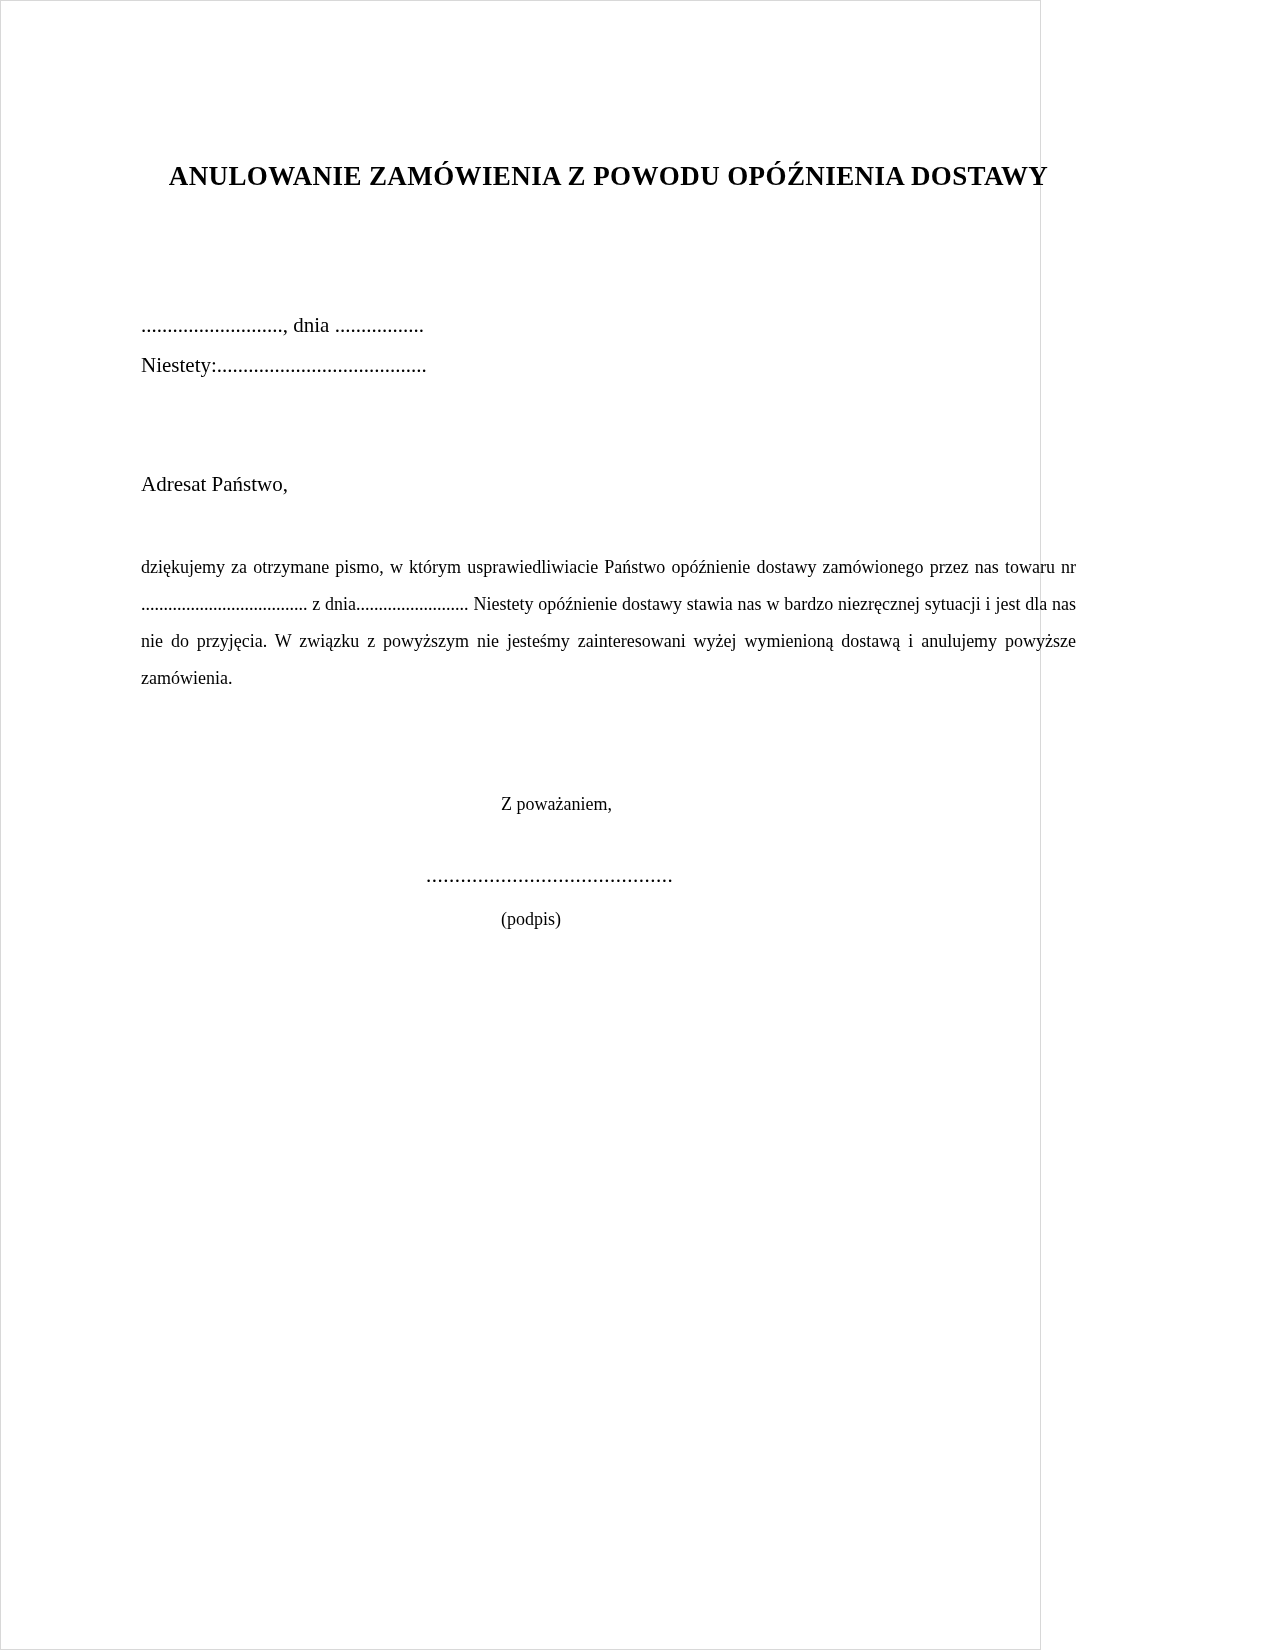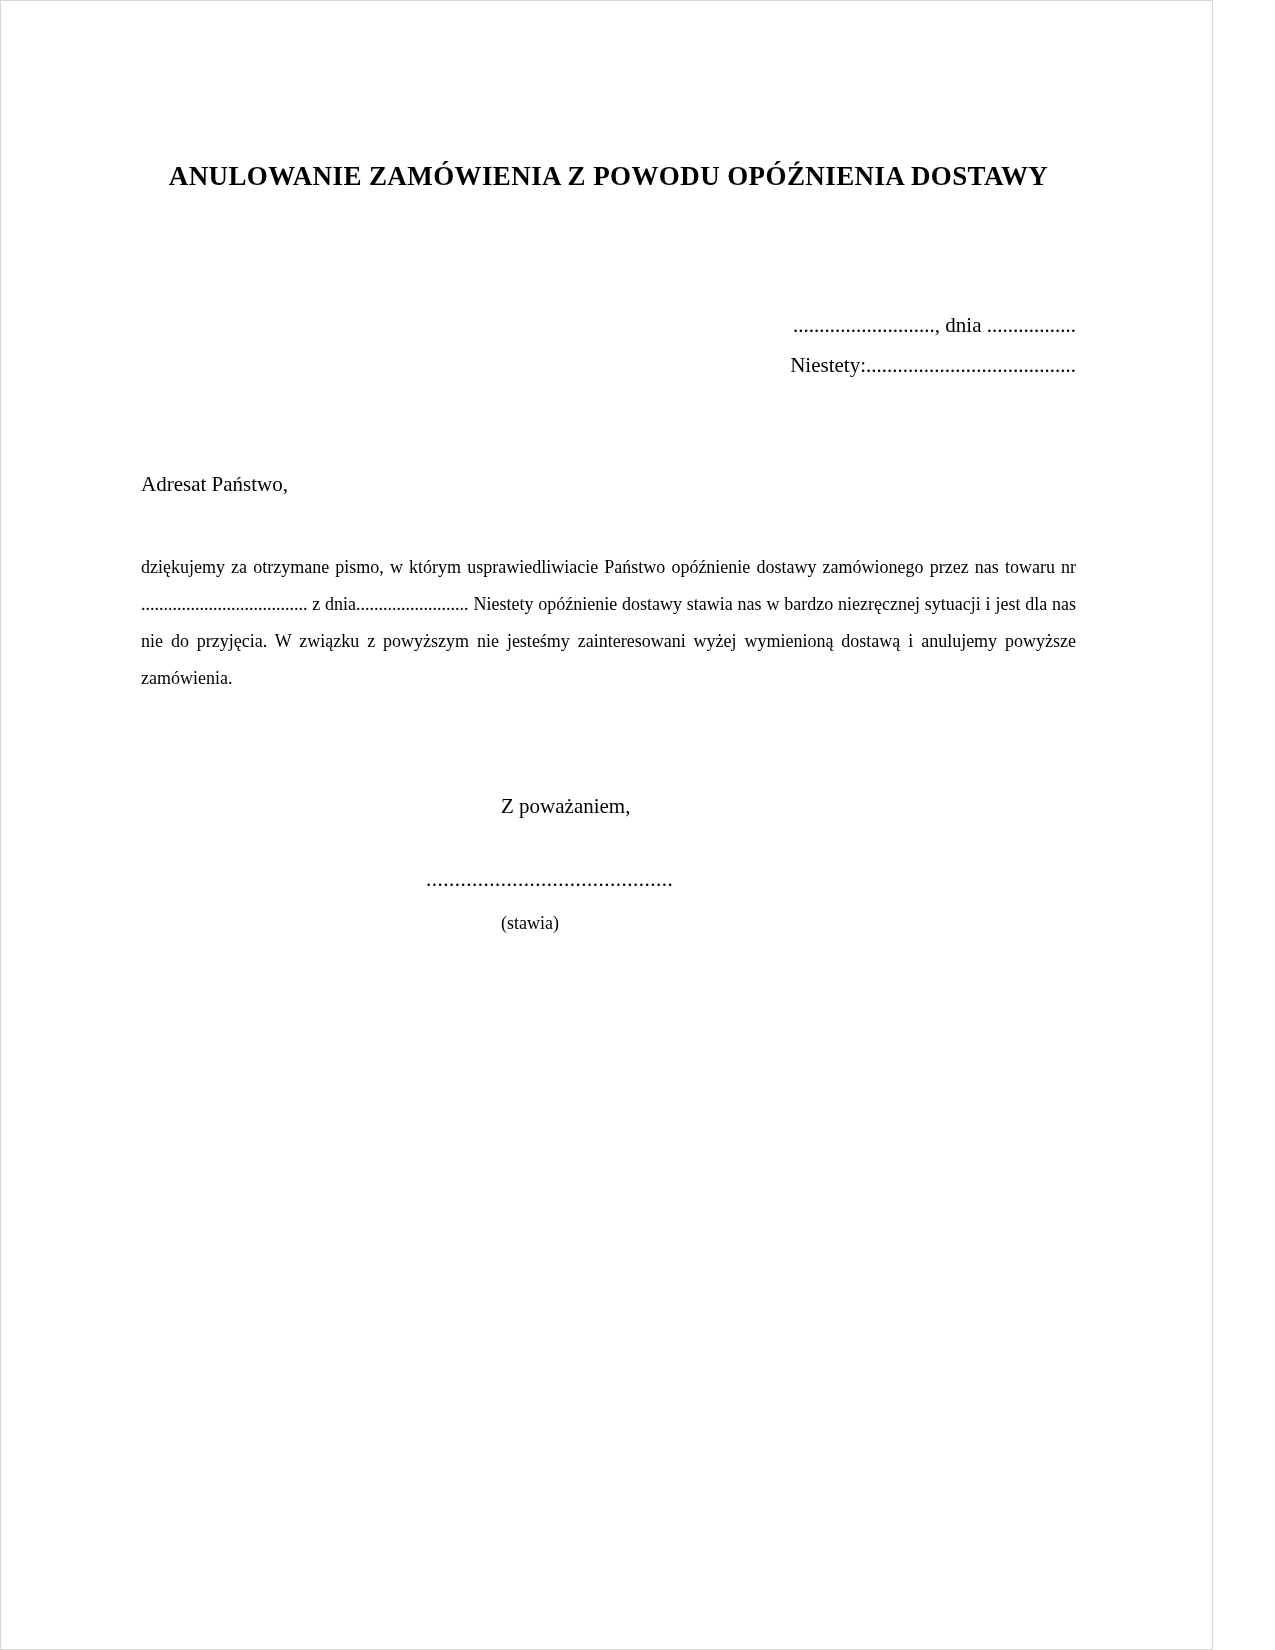--- a/index.html
+++ b/index.html
@@ -12,21 +12,21 @@
     height: 1650px;
     position: relative;
     font-family: "Liberation Serif", serif;
     color: #000000;
     overflow: hidden;
   }
   .page {
     position: absolute;
     top: 0;
     left: 0;
-    width: 1213px;
+    width: 1041px;
     height: 1650px;
     box-sizing: border-box;
     border: 1px solid #d8d8d8;
     background: #ffffff;
   }
   .content {
     position: absolute;
     left: 140px;
     top: 140px;
     width: 935px;
@@ -35,41 +35,40 @@
     font-size: 27px;
     font-weight: bold;
     letter-spacing: 0.4px;
     text-align: center;
     margin: 0;
     padding-top: 18px;
     line-height: 1.3;
   }
   .meta-block {
     margin-top: 112px;
-    text-align: right;
     font-size: 21px;
     line-height: 1.9;
   }
   .meta-line {
     display: block;
     white-space: pre;
   }
   .salutation {
     margin-top: 86px;
     font-size: 21px;
   }
   .body-text {
     margin-top: 52px;
     font-size: 18px;
     line-height: 2.05;
     text-align: justify;
   }
   .closing {
     margin-top: 98px;
-    font-size: 21px;
+    font-size: 18px;
     padding-left: 360px;
   }
   .signature-line {
     margin-top: 48px;
     font-size: 21px;
     padding-left: 285px;
     letter-spacing: 0.5px;
   }
   .signature-caption {
     margin-top: 6px;
@@ -91,16 +90,16 @@
     </div>
 
     <p class="salutation">Adresat Państwo,</p>
 
     <p class="body-text">dziękujemy za otrzymane pismo, w którym usprawiedliwiacie Państwo opóźnienie dostawy zamówionego przez nas towaru nr ..................................... z dnia......................... Niestety opóźnienie dostawy stawia nas w bardzo niezręcznej sytuacji i jest dla nas nie do przyjęcia. W związku z powyższym nie jesteśmy zainteresowani wyżej wymienioną dostawą i anulujemy powyższe zamówienia.</p>
 
     <p class="closing">Z poważaniem,</p>
 
     <p class="signature-line">...........................................</p>
 
-    <p class="signature-caption">(stawia)</p>
+    <p class="signature-caption">(podpis)</p>
 
   </div>
 </div>
 
 </body></html>

